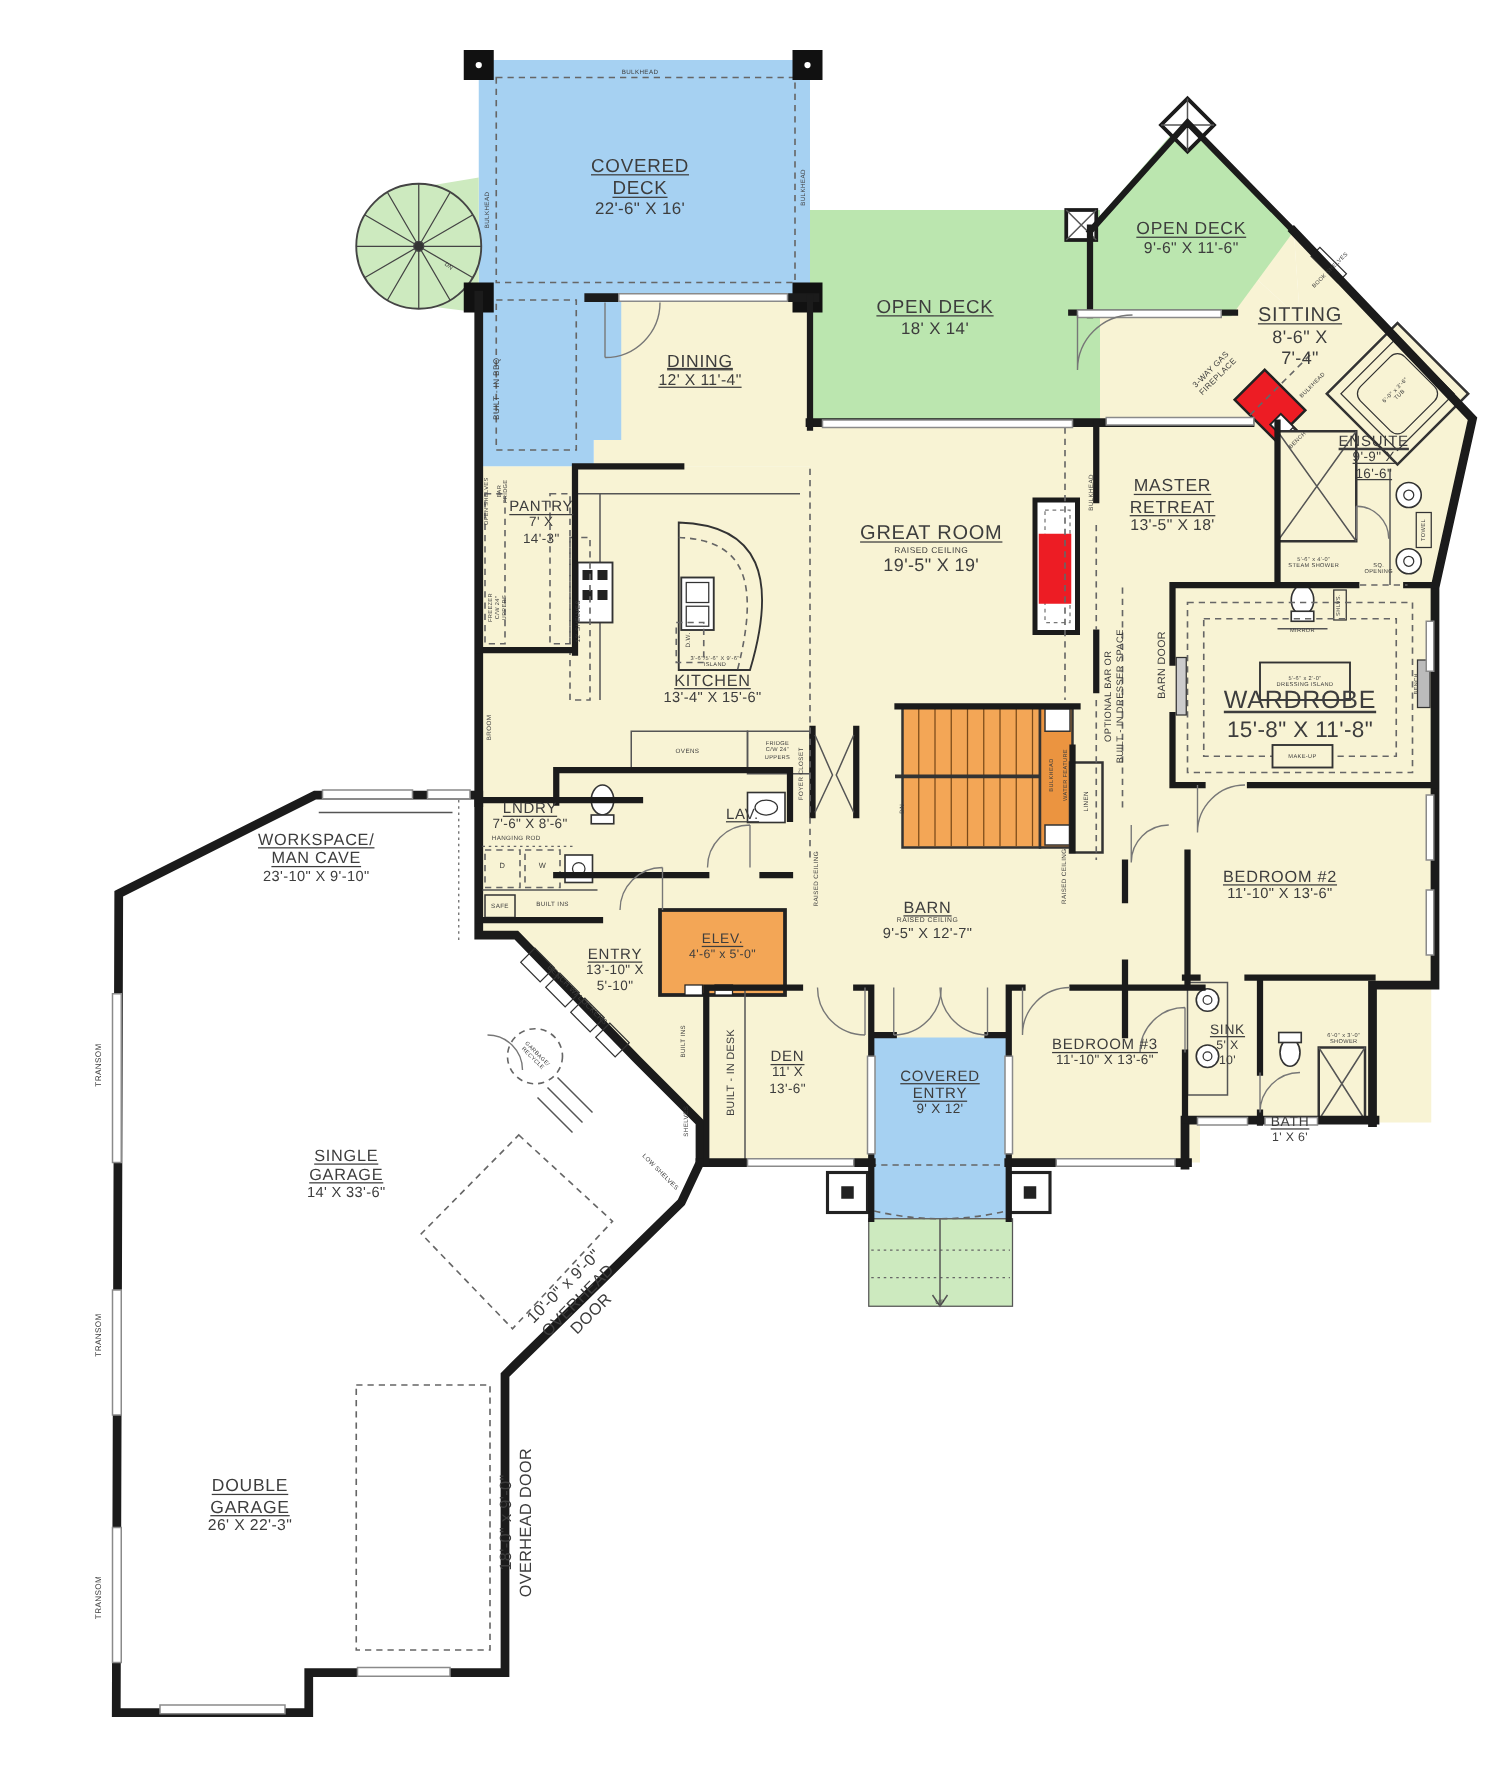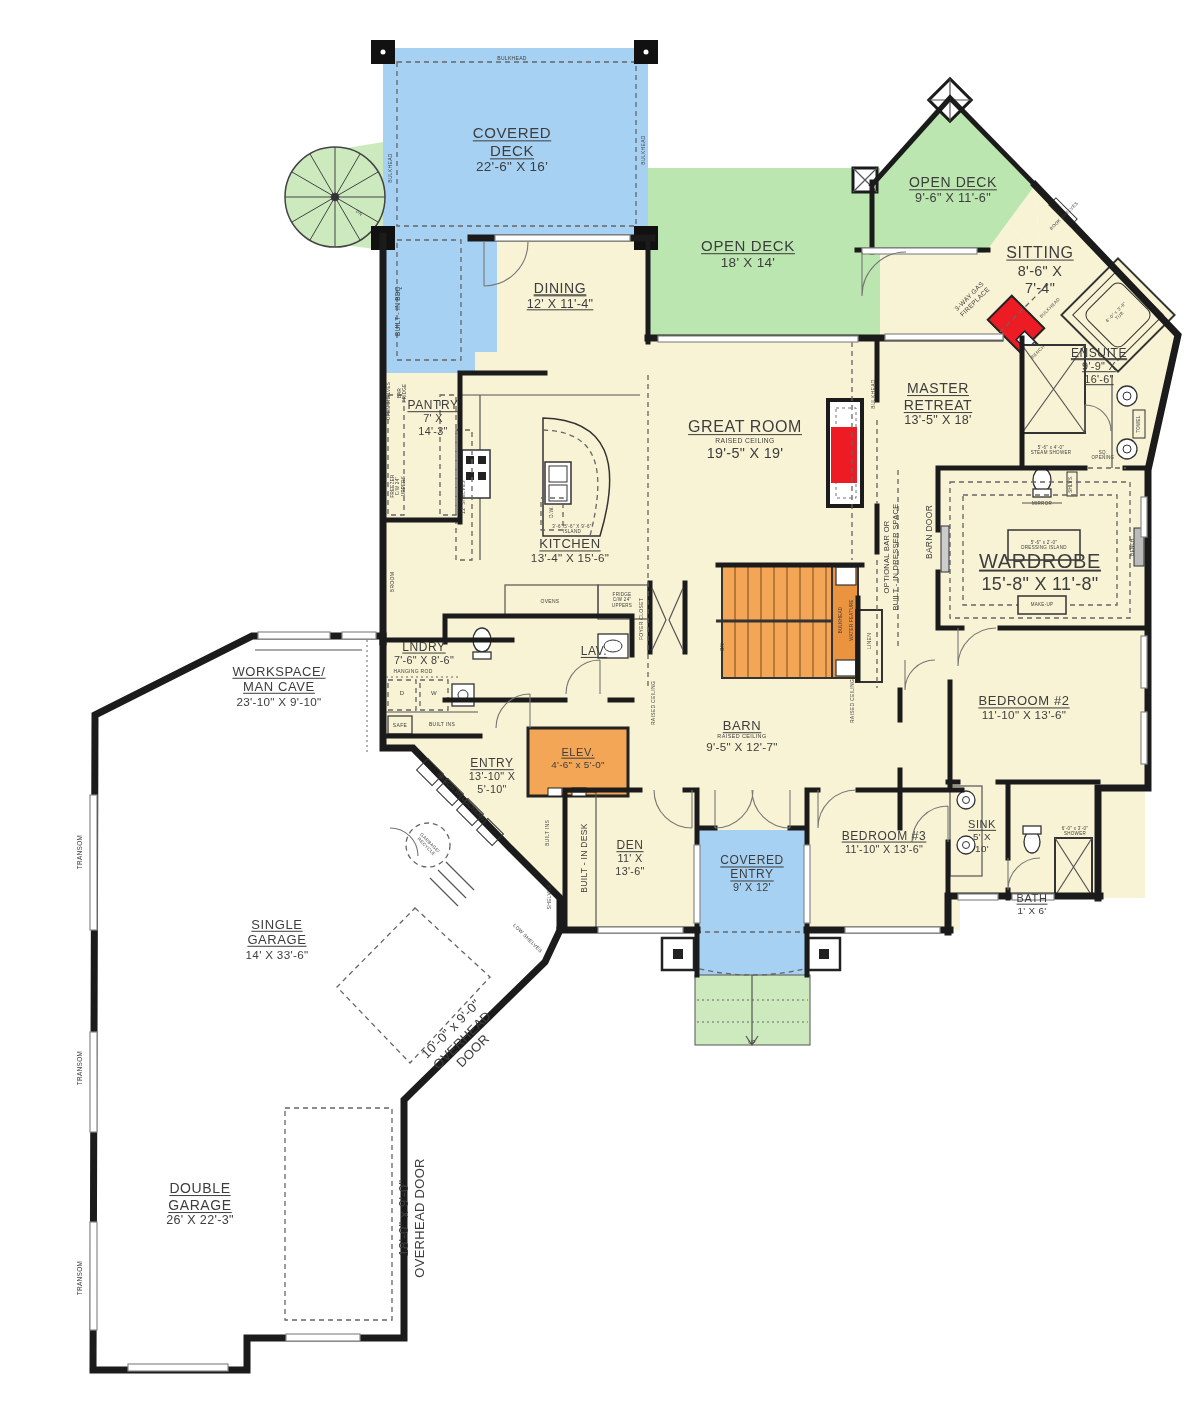--- a/index.html
+++ b/index.html
@@ -327,21 +327,21 @@
         <div class="rl-name">WARDROBE</div>
         <div class="rl-dim">15'-8" X 11'-8"</div>
       </div>
       <div class="room-label" style="left: 424px; top: 653px; font-size: 12px;">
         <div class="rl-name">LNDRY</div>
         <div class="rl-dim">7'-6" X 8'-6"</div>
       </div>
       <div class="room-label" style="left: 566px; top: 651px; font-size: 12px; margin-left: 28px;">
         <div class="rl-name">LAV.</div>
       </div>
-      <div class="room-label" style="left: 253px; top: 686px; font-size: 13px; margin-left: 26px;">
+      <div class="room-label" style="left: 253px; top: 686px; font-size: 13px;">
         <div class="rl-name">WORKSPACE/</div>
         <div class="rl-name">MAN CAVE</div>
         <div class="rl-dim">23'-10" X 9'-10"</div>
       </div>
       <div class="room-label" style="left: 1024px; top: 708px; font-size: 13px;">
         <div class="rl-name">BEDROOM #2</div>
         <div class="rl-dim">11'-10" X 13'-6"</div>
       </div>
       <div class="room-label" style="left: 492px; top: 776px; font-size: 12px;">
         <div class="rl-name">ENTRY</div>

